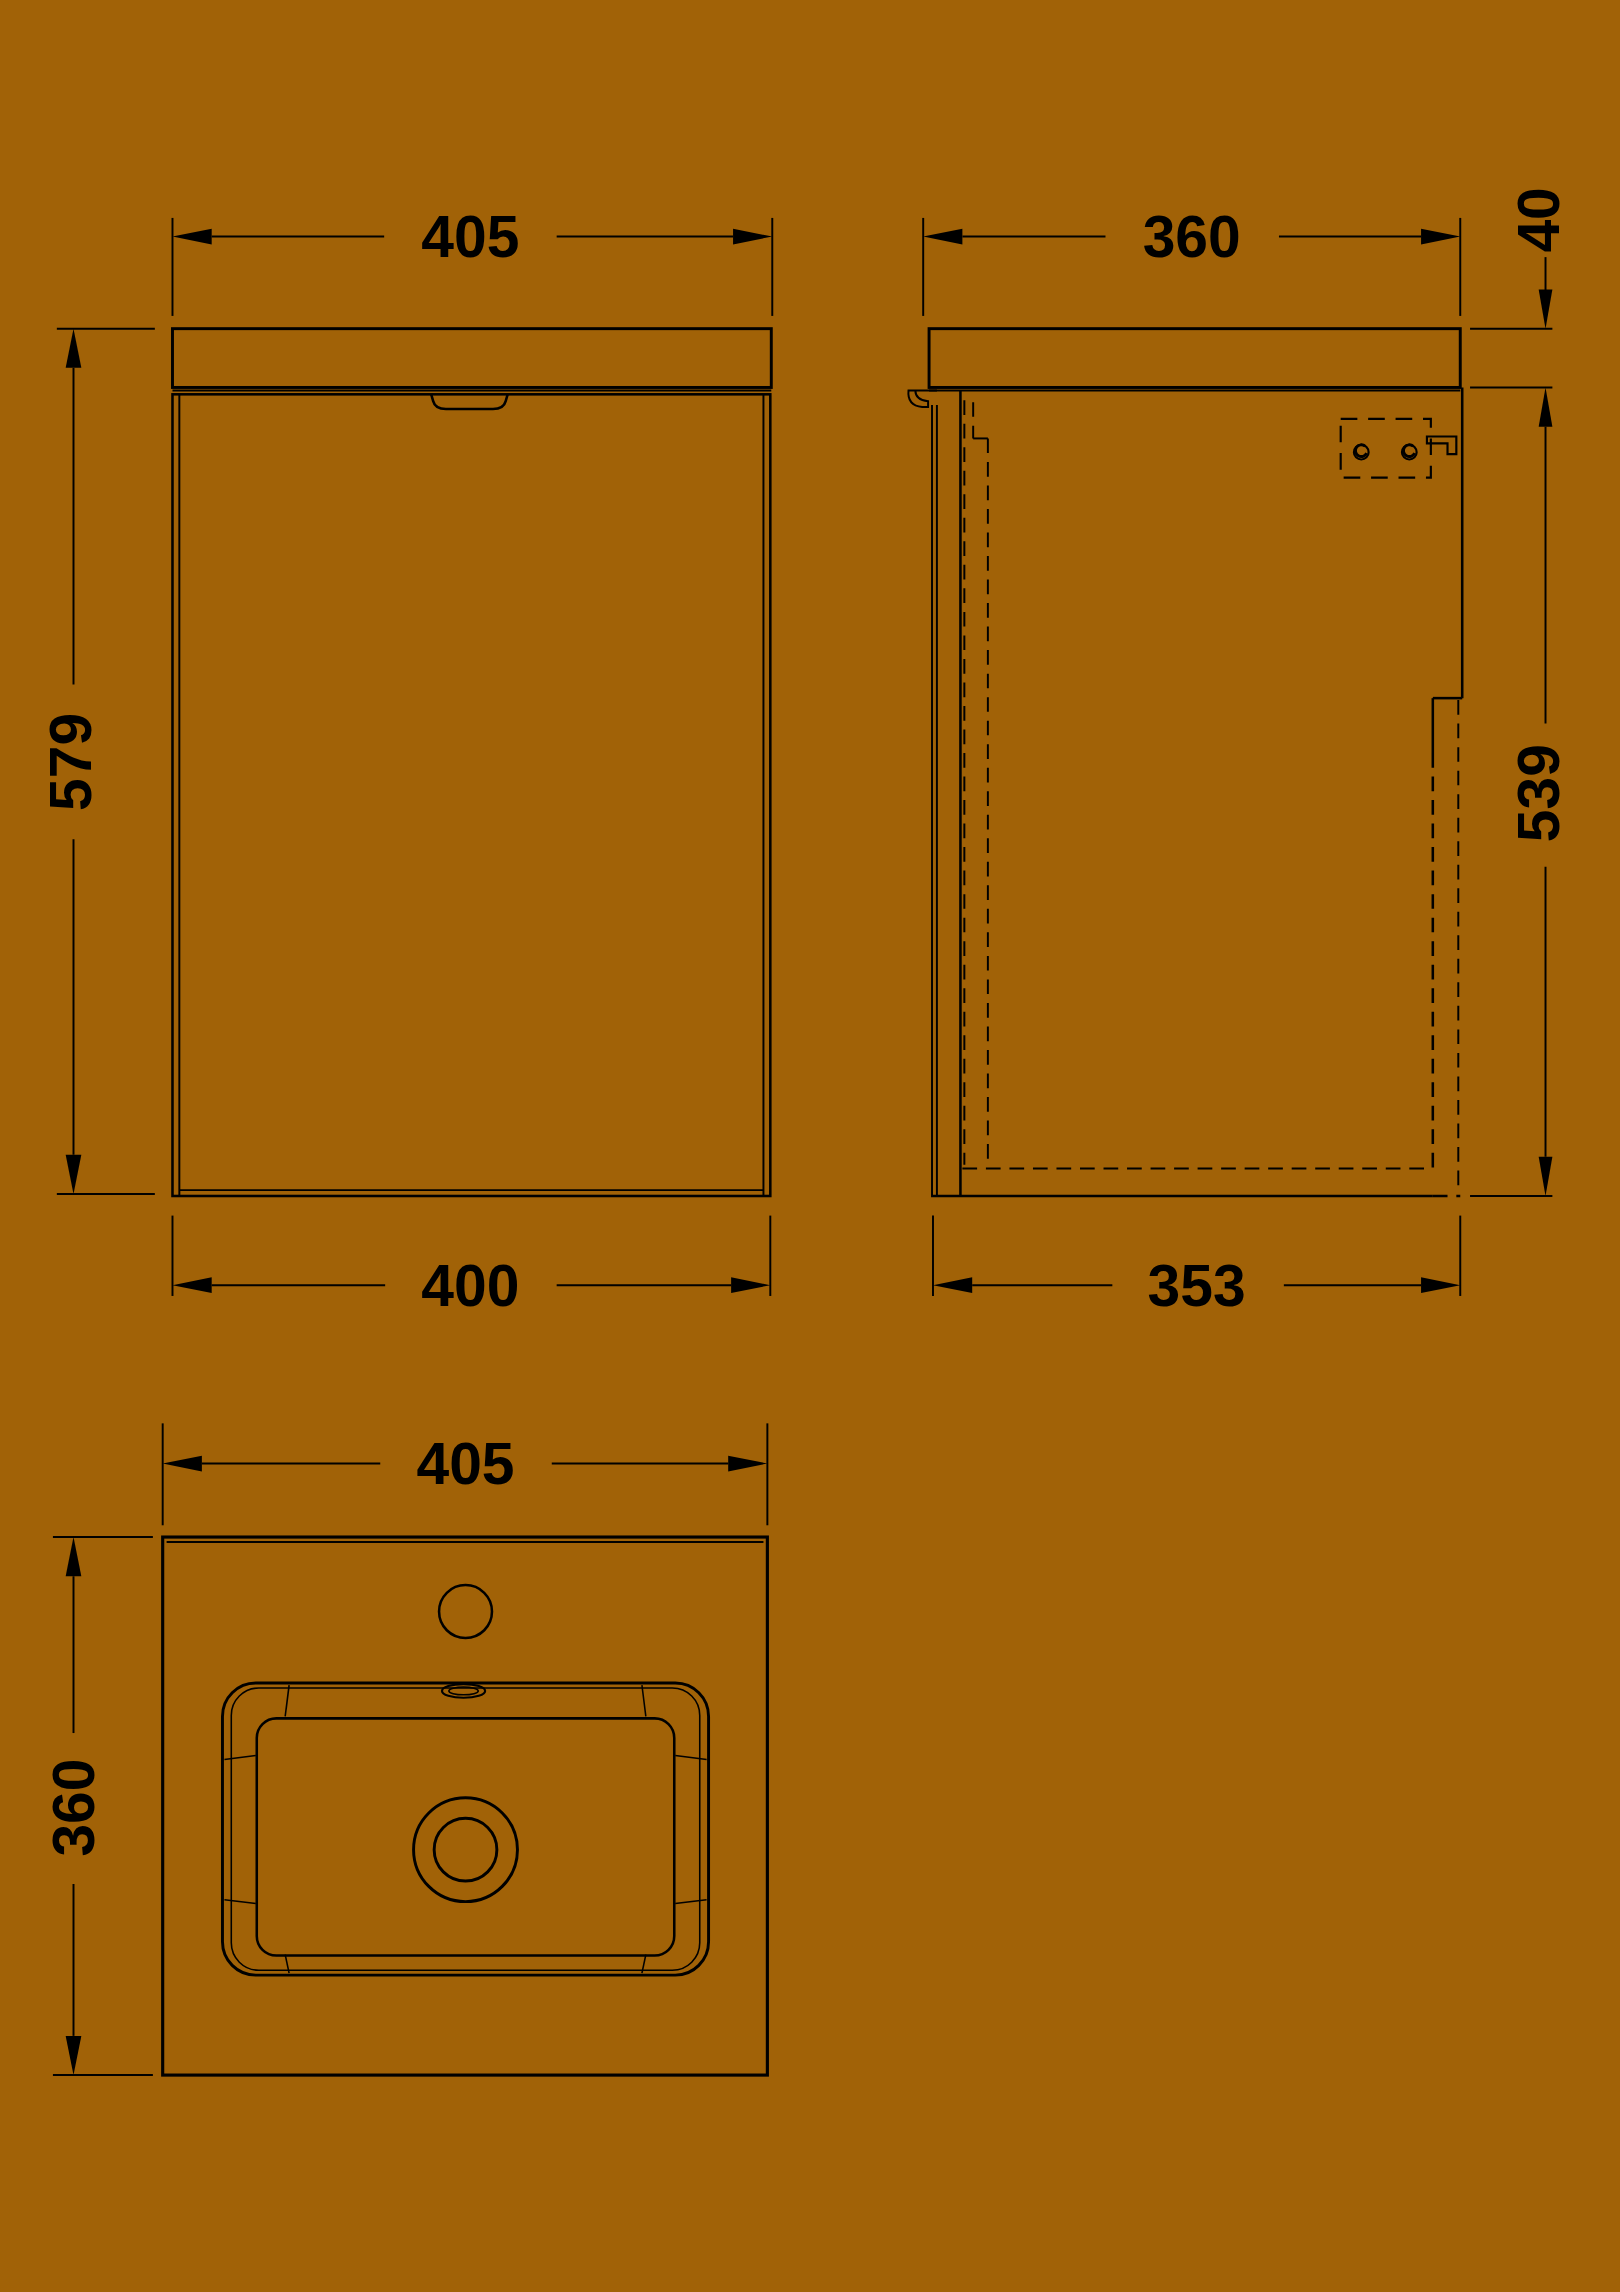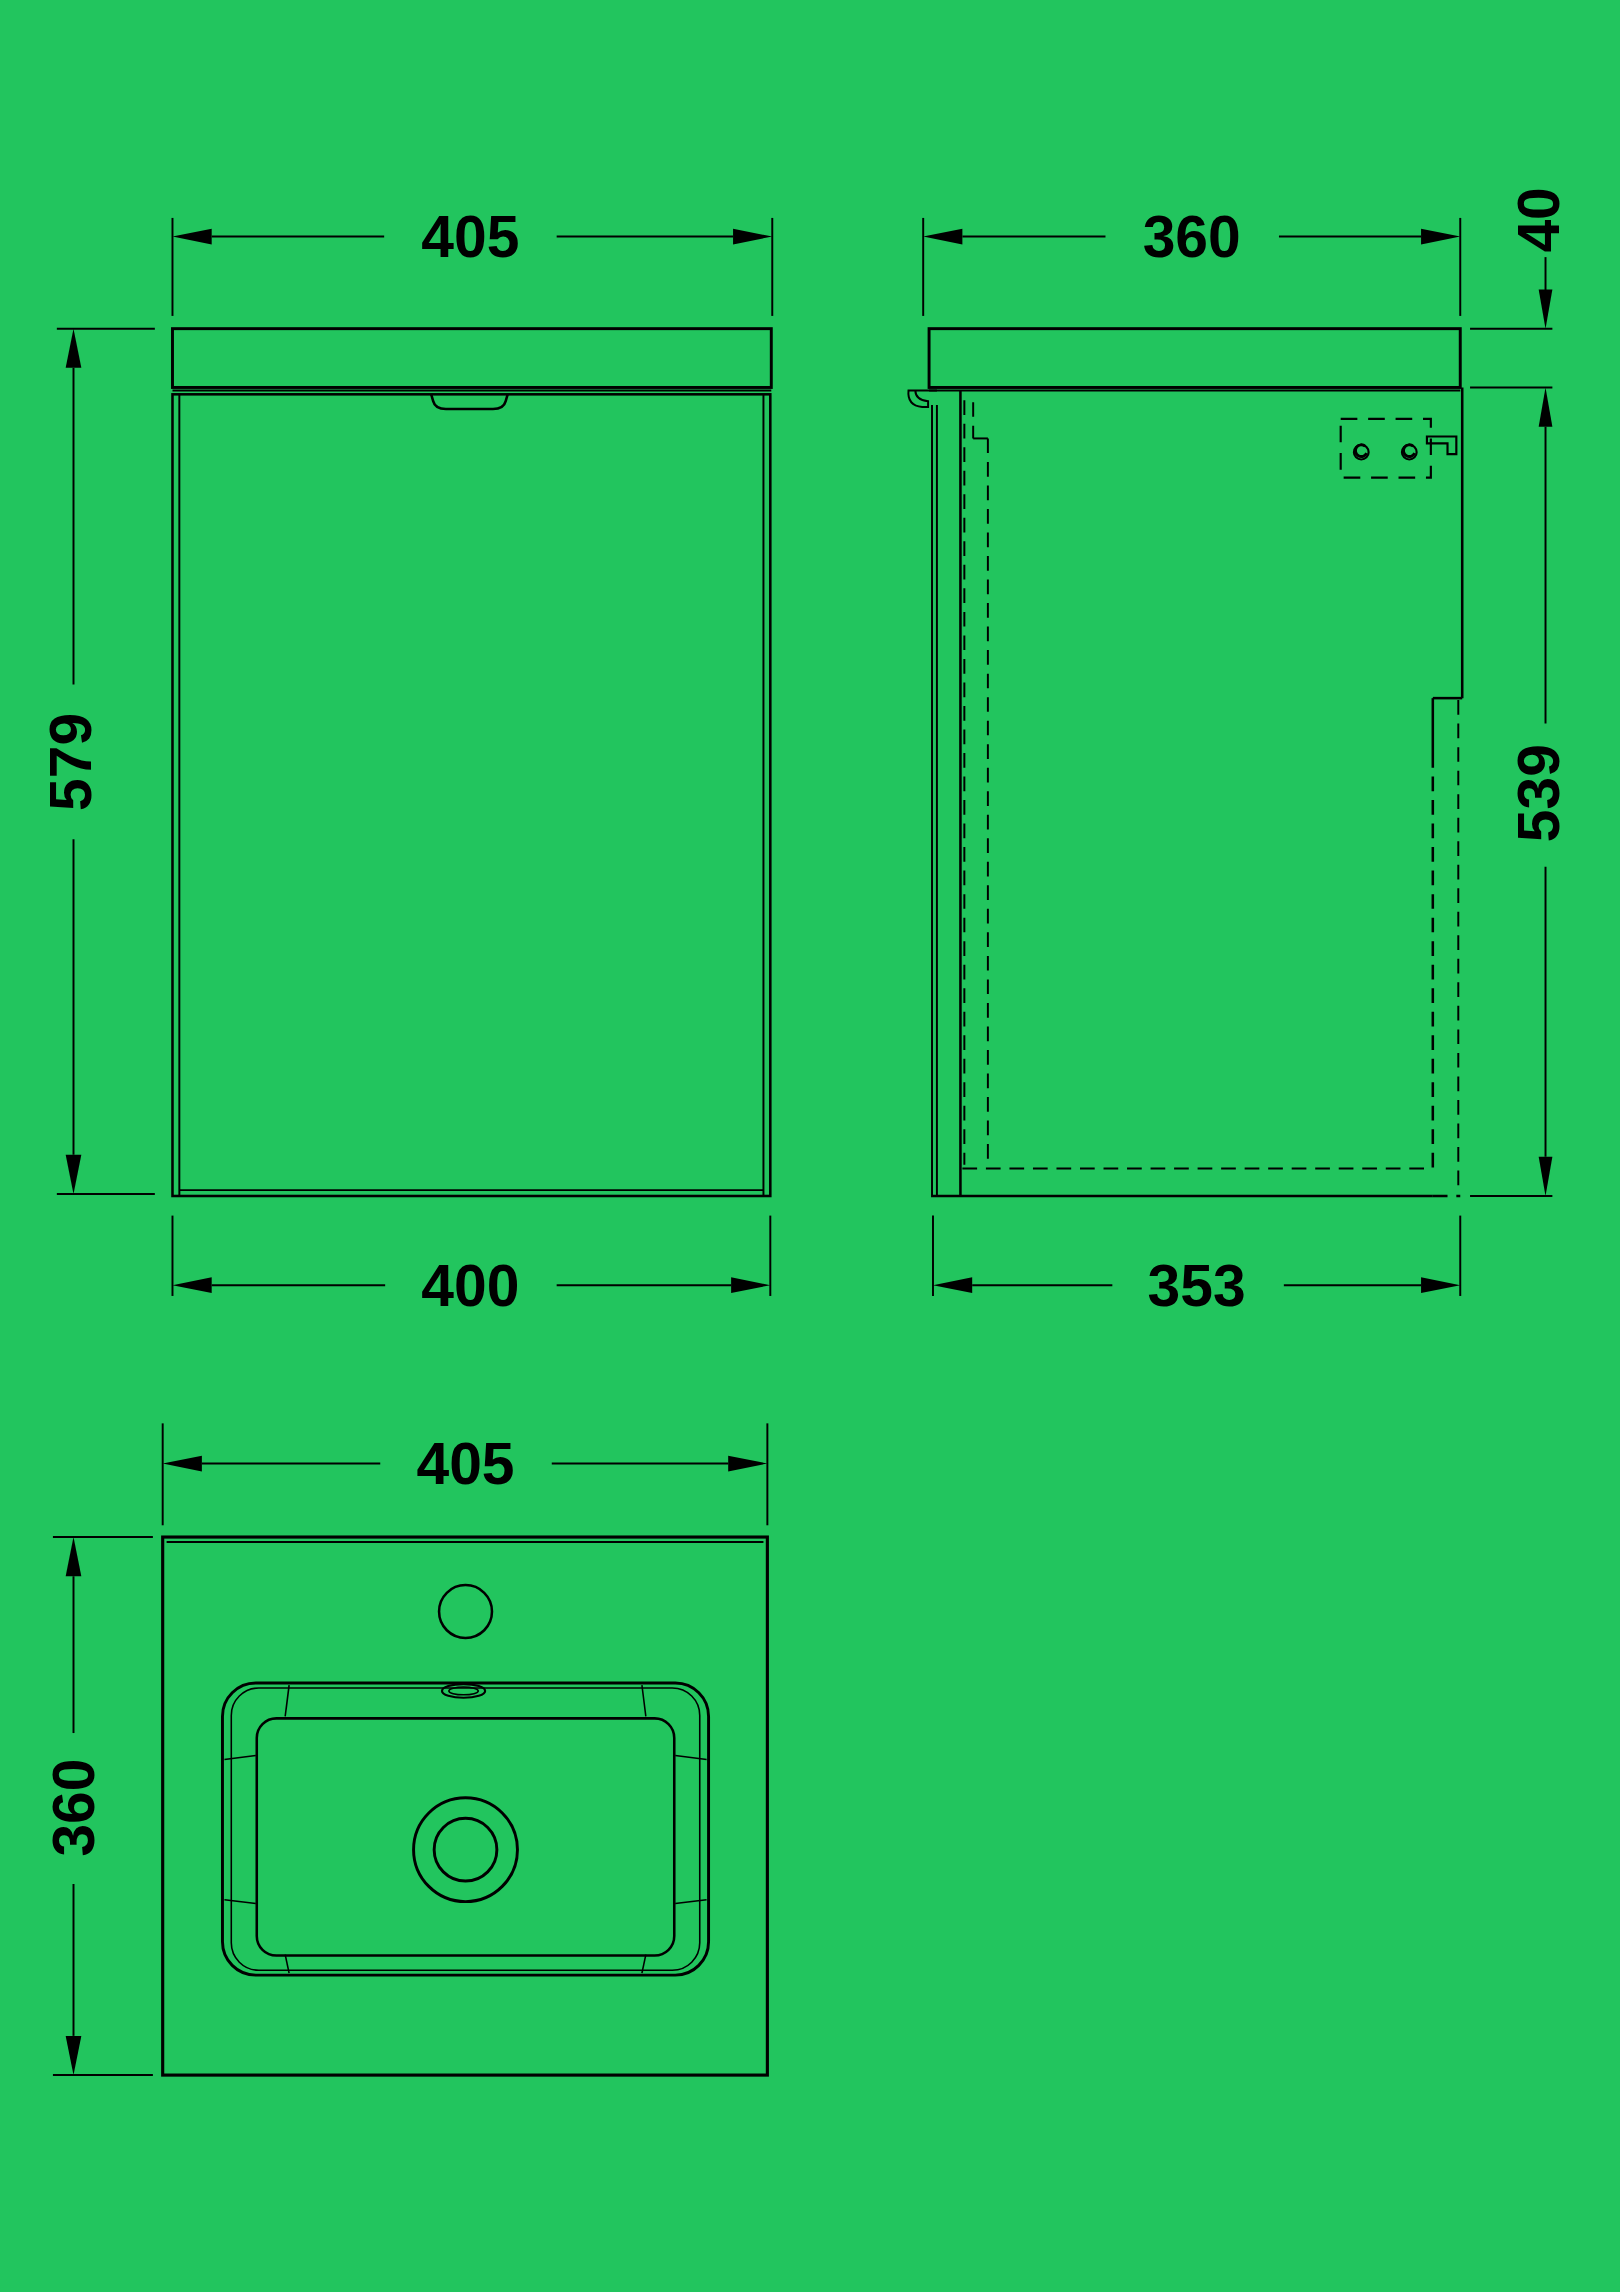--- a/index.html
+++ b/index.html
@@ -1,16 +1,16 @@
 <!DOCTYPE html>
 <html><head>
 <meta charset="utf-8">
 <style>
   html,body{margin:0;padding:0;background:#ffffff;}
-  .canvas{position:relative;width:1620px;height:2293px;background:#22c55e;overflow:hidden;}
+  .canvas{position:relative;width:1620px;height:2293px;background:#a16207;overflow:hidden;}
   svg{display:block;}
   svg *{stroke:#000000;fill:none;}
   .s15{stroke-width:1.6}
   .s2{stroke-width:2}
   .s22{stroke-width:2.2}
   .s25{stroke-width:2.6}
   .s3{stroke-width:3}
   .s32{stroke-width:3.2}
   .d{stroke-dasharray:15 9}
   .db{stroke-dasharray:17 11}

